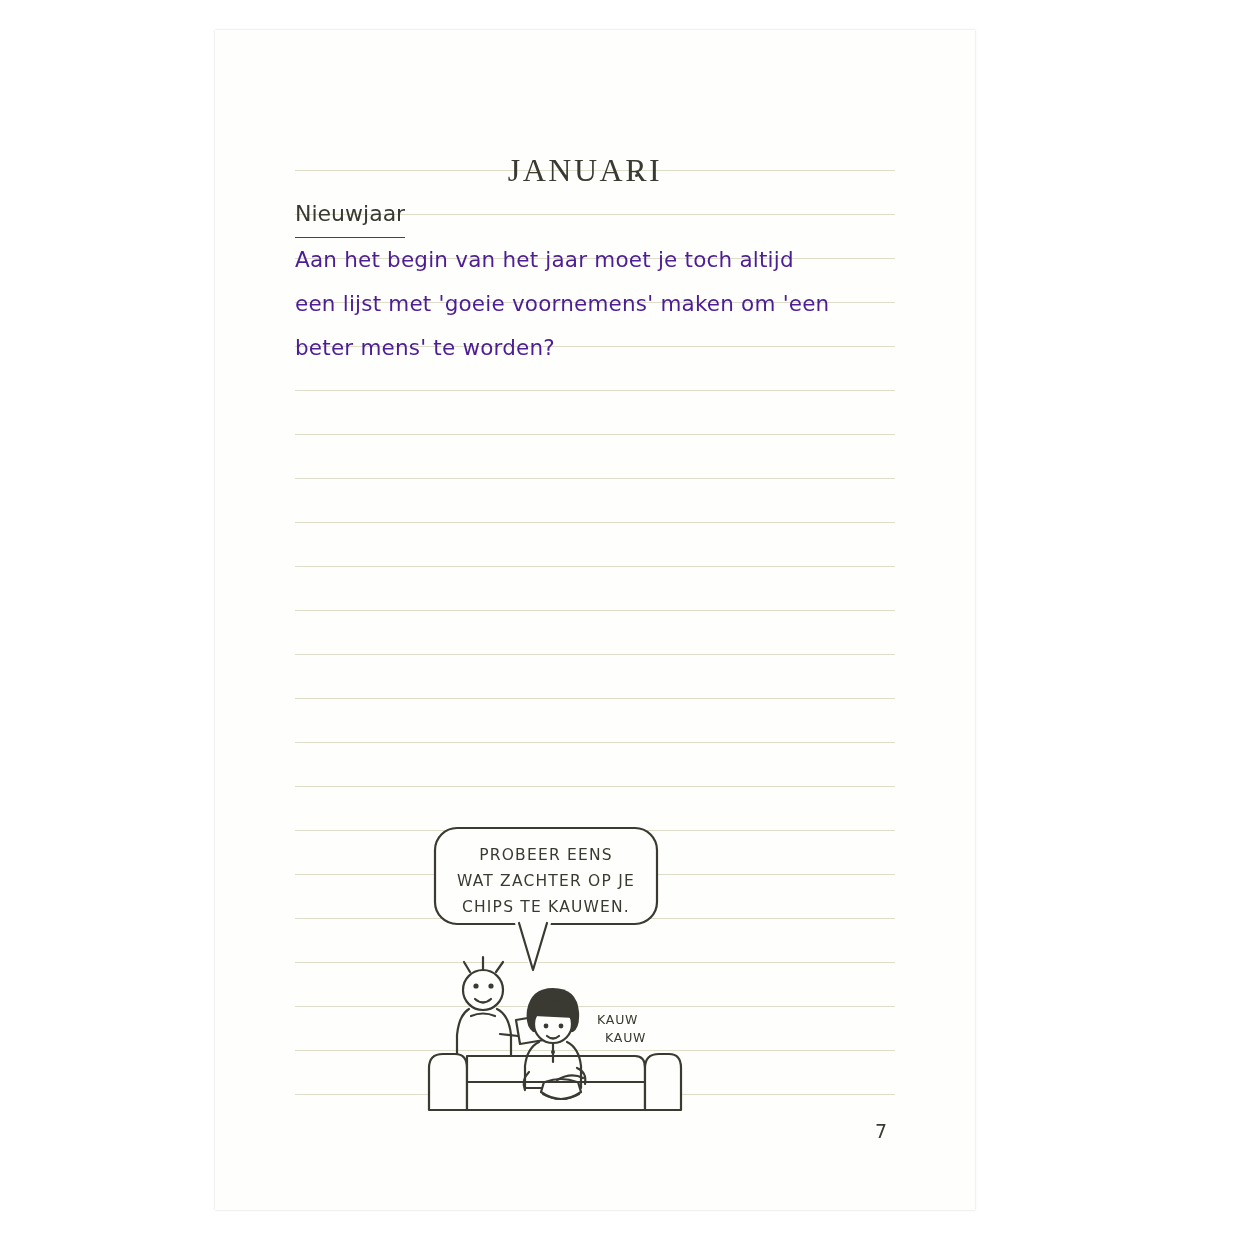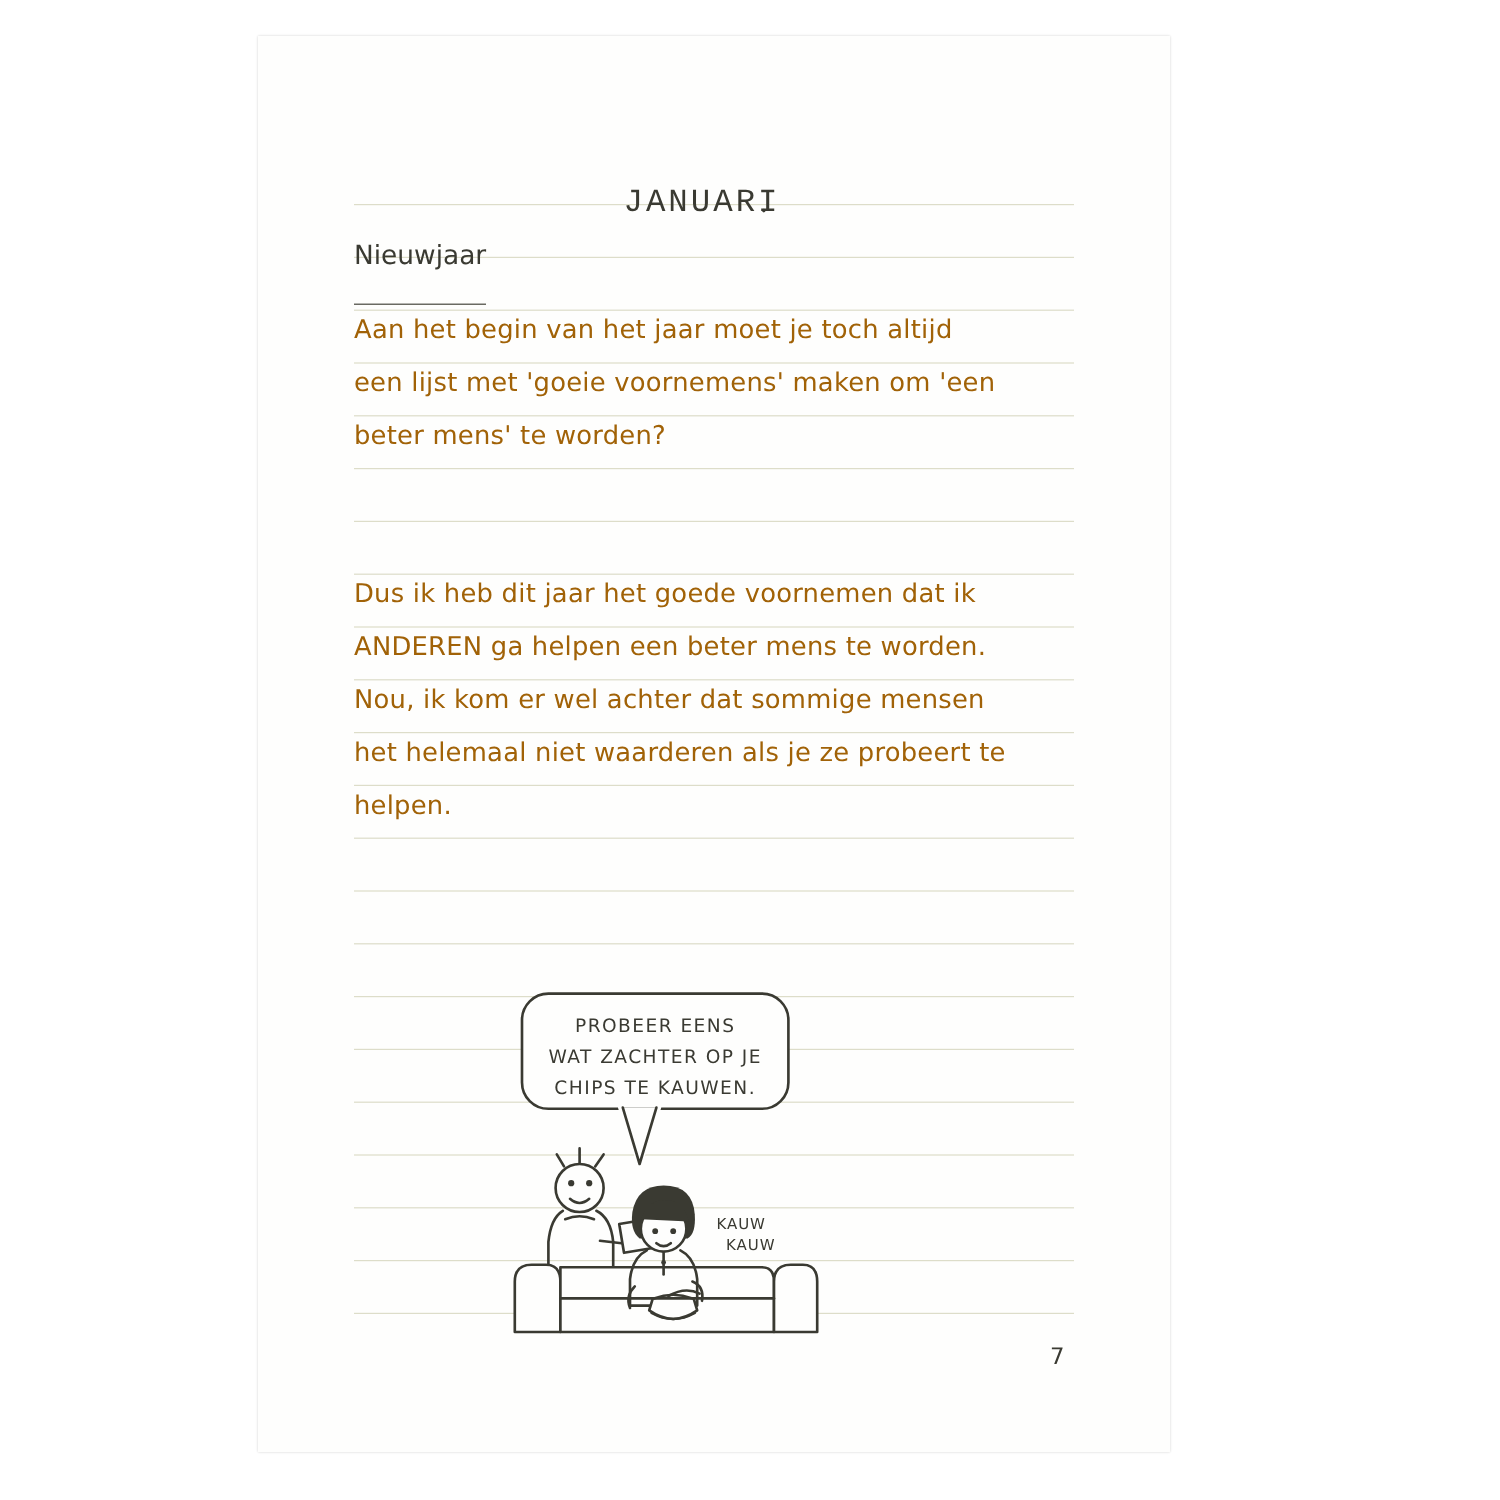--- a/index.html
+++ b/index.html
@@ -52,22 +52,22 @@
   
   .content {
     position: absolute;
     left: 80px;
     top: 118px;
     width: 610px;
     color: #3a3a32;
   }
 
   .title {
-    font-family: Liberation Mono, monospace;
-    font-size: 27px;
+    font-family: Liberation Serif, serif;
+    font-size: 32px;
     letter-spacing: 2.5px;
     text-align: center;
     margin-left: -30px;
     height: 44px;
     line-height: 44px;
     color: #3a3a32;
   }
   .title-dot {
     position: absolute;
     left: 340px;
@@ -76,30 +76,30 @@
     height: 3px;
     background: #3a3a32;
     border-radius: 50%;
   }
 
   .subhead {
     font-size: 22px;
     line-height: 44px;
     display: inline-block;
     border-bottom: 1.5px solid #46463c;
-    padding-bottom: 17px;
+    padding-bottom: 1px;
     color: #3a3a32;
     text-align: center;
   }
 
   .para {
     font-size: 21.5px;
     line-height: 44px;
     letter-spacing: 0.2px;
-    color: #a16207;
+    color: #4c1d95;
     white-space: pre-wrap;
   }
   .gap { height: 44px; }
 
   
   .comic {
     position: absolute;
     left: 206px;
     top: 790px;
     width: 360px;
@@ -167,25 +167,20 @@
 
       <div>
         <span class="subhead">Nieuwjaar</span>
       </div>
 
       <div class="para">Aan het begin van het jaar moet je toch altijd
 een lijst met 'goeie voornemens' maken om 'een
 beter mens' te worden?</div>
       <div class="gap"></div>
       <div class="gap"></div>
-      <div class="para">Dus ik heb dit jaar het goede voornemen dat ik
-ANDEREN ga helpen een beter mens te worden.
-Nou, ik kom er wel achter dat sommige mensen
-het helemaal niet waarderen als je ze probeert te
-helpen.</div>
     </div>
 
     <div class="comic">
       <svg width="360" height="300" viewBox="0 0 360 300" fill="none" stroke="#3a3a32" stroke-width="2.2" stroke-linecap="round" stroke-linejoin="round">
 
         <g>
           <rect x="14" y="8" width="222" height="96" rx="22" ry="22" fill="#fefefd"></rect>
           <path d="M96 103 L112 150 L128 103" fill="#fefefd" stroke="#fefefd" stroke-width="4"></path>
           <path d="M98 103 L112 150 L126 103" fill="none"></path>
         </g>

